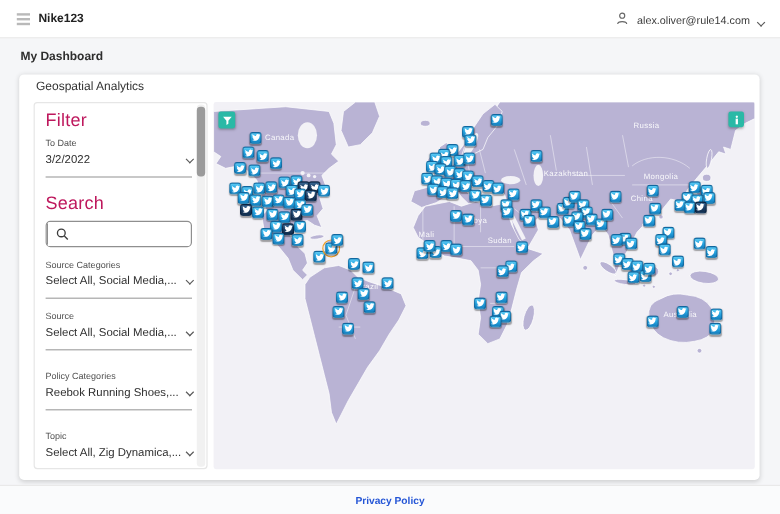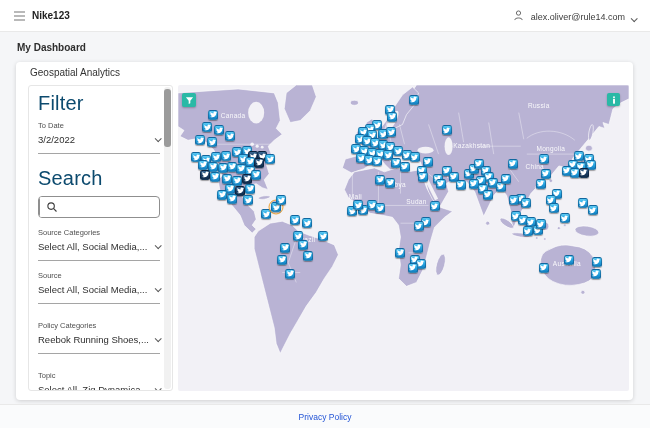--- a/index.html
+++ b/index.html
@@ -40,21 +40,21 @@
   }
   .card-title { position:absolute; left:14px; top:5px; font-size:10px; color:#333; }
   
   .panel {
     position:absolute; left:12px; top:23px; width:145px; height:306px;
     background:#fff; border:1px solid #e6e6e6; border-radius:3px;
     padding:6px 12px 0 9px; overflow:hidden;
   }
   .panel-scroll { position:absolute; right:1px; top:1px; bottom:1px; width:7px; background:#f1f1f1; border-radius:3px; }
   .panel-scroll .thumb { position:absolute; top:2px; left:0; width:7px; height:58px; background:#9b9b9b; border-radius:3px; }
-  .h1 { font-size:20px; color:#0c4a6e; font-weight:500; letter-spacing:.2px; }
+  .h1 { font-size:15px; color:#be185d; font-weight:500; letter-spacing:.2px; }
   .date-row { display:flex; gap:12px; margin-top:6px; }
   .date-col { flex:1; min-width:0; }
   .lbl { font-size:7.5px; color:#4f4f4f; margin-bottom:4px; white-space:nowrap; }
   .val-row { display:flex; align-items:center; justify-content:space-between; cursor:pointer; }
   .val { font-size:9.5px; color:#2e2e2e; white-space:nowrap; overflow:hidden; text-overflow:ellipsis; }
   .divider { border-bottom:1px solid #a5a5a5; margin-top:8px; }
   .search-h { margin-top:13px; }
   .search-box {
     margin-top:6px; height:22px; border:1px solid #8f8f8f; border-radius:4px;
     display:flex; align-items:stretch; overflow:hidden; background:#fff;
@@ -94,21 +94,21 @@
   }
   .map-filter-btn { left:4px; top:8px; width:14px; height:14px; }
   .map-info-btn { right:9px; top:8px; width:13px; height:13px; }
   
   .footer {
     position:absolute; left:0; top:404px; width:650px; height:24px;
     background:#fafbfc; border-top:1px solid #e9e9e9;
     display:flex; align-items:center; justify-content:center; gap:5px;
   }
   .copyright { font-size:8.5px; color:#3f3f3f; }
-  .privacy { font-size:8.5px; color:#2455d6; font-weight:normal; text-decoration:none; cursor:pointer; }
+  .privacy { font-size:8.5px; color:#2455d6; font-weight:bold; text-decoration:none; cursor:pointer; }
 </style>
 </head>
 <body>
 
 <header class="topbar">
   <div class="topbar-left">
     <span class="hamburger">
         <i></i>
         <i></i>
         <i></i>

